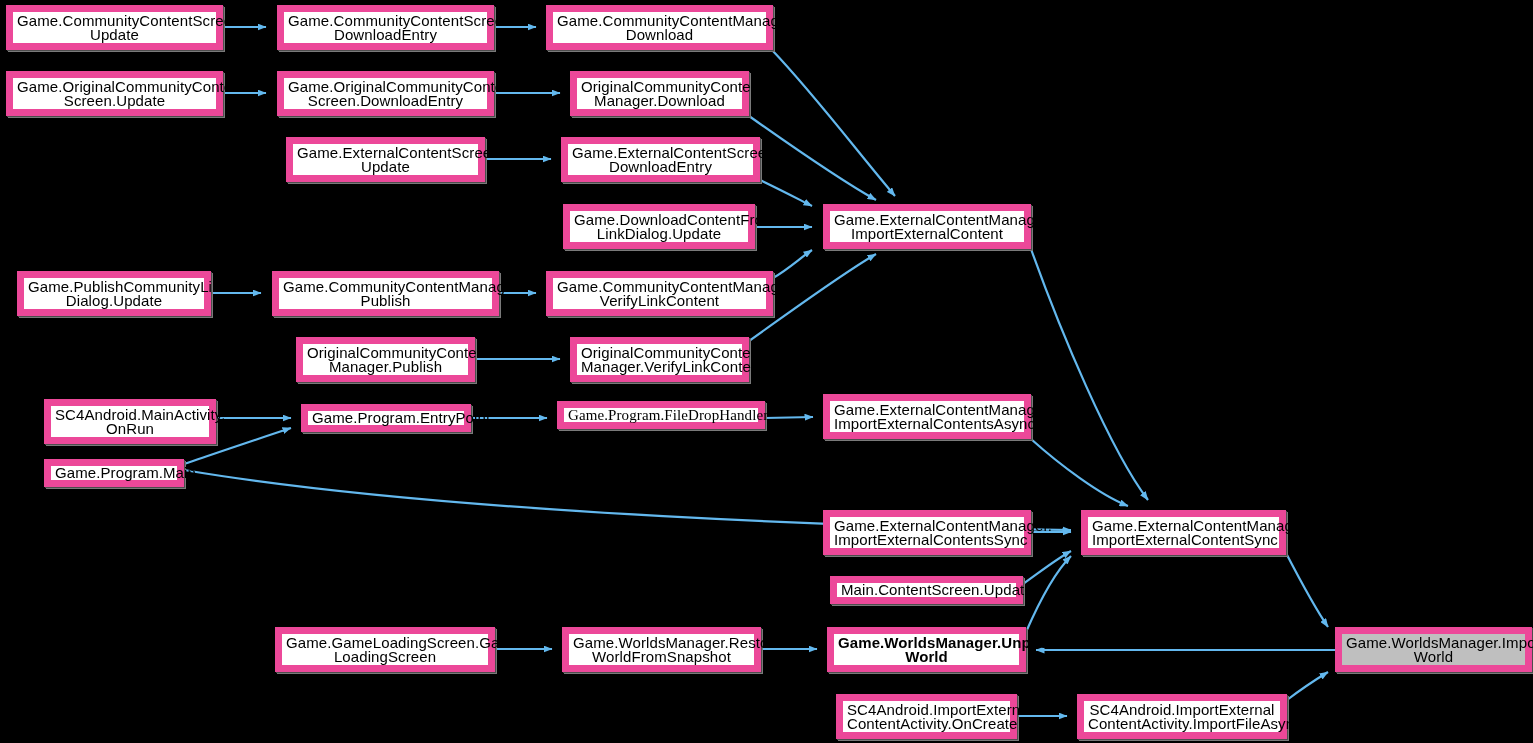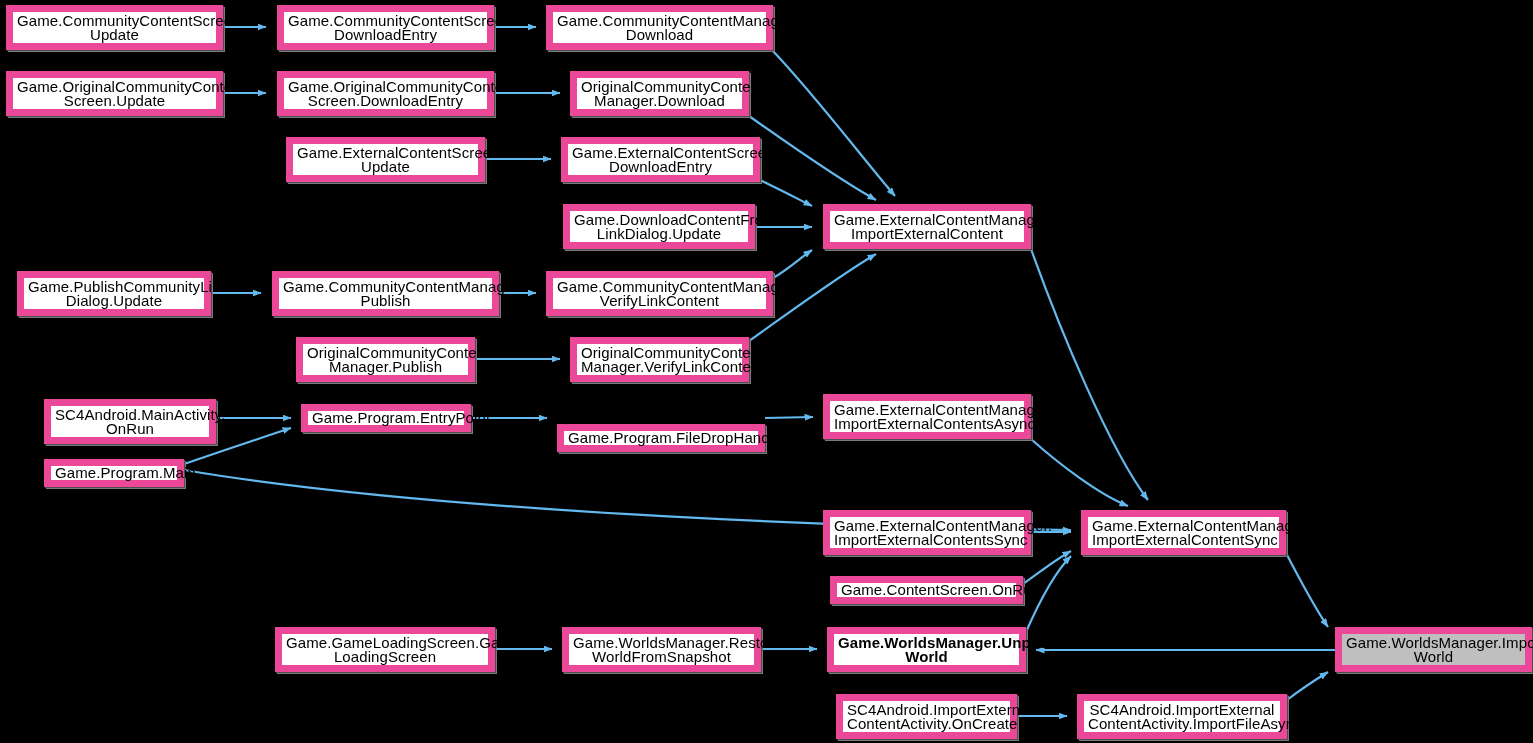--- a/index.html
+++ b/index.html
@@ -154,40 +154,40 @@
         <span class="node-label">OriginalCommunityContent
 Manager.VerifyLinkContent</span>
       </div>
       <div class="node" style="left: 44px; top: 399px; width: 172px; height: 45px;">
         <span class="node-label">SC4Android.MainActivity.
 OnRun</span>
       </div>
       <div class="node" style="left: 301px; top: 404px; width: 170px; height: 28px;">
         <span class="node-label">Game.Program.EntryPoint</span>
       </div>
-      <div class="node" style="left: 557px; top: 424px; width: 208px; height: 28px;">
+      <div class="node" style="left: 557px; top: 401px; width: 208px; height: 28px; font-family: Liberation Serif, serif;">
         <span class="node-label">Game.Program.FileDropHandler</span>
       </div>
       <div class="node" style="left: 823px; top: 394px; width: 208px; height: 45px;">
         <span class="node-label">Game.ExternalContentManager.
 ImportExternalContentsAsync</span>
       </div>
       <div class="node" style="left: 44px; top: 459px; width: 140px; height: 28px;">
         <span class="node-label">Game.Program.Main</span>
       </div>
       <div class="node" style="left: 823px; top: 510px; width: 208px; height: 45px;">
         <span class="node-label">Game.ExternalContentManager.
 ImportExternalContentsSync</span>
       </div>
       <div class="node" style="left: 1081px; top: 510px; width: 205px; height: 45px;">
         <span class="node-label">Game.ExternalContentManager.
 ImportExternalContentSync</span>
       </div>
       <div class="node" style="left: 830px; top: 576px; width: 193px; height: 28px;">
-        <span class="node-label">Game.ContentScreen.OnRun</span>
+        <span class="node-label">Main.ContentScreen.Update</span>
       </div>
       <div class="node" style="left: 275px; top: 627px; width: 220px; height: 45px;">
         <span class="node-label">Game.GameLoadingScreen.Game
 LoadingScreen</span>
       </div>
       <div class="node" style="left: 562px; top: 627px; width: 199px; height: 45px; justify-content: flex-end;">
         <span class="node-label">Game.WorldsManager.Restore
 WorldFromSnapshot</span>
       </div>
       <div class="node" style="left: 827px; top: 627px; width: 199px; height: 45px; font-weight: bold;">

